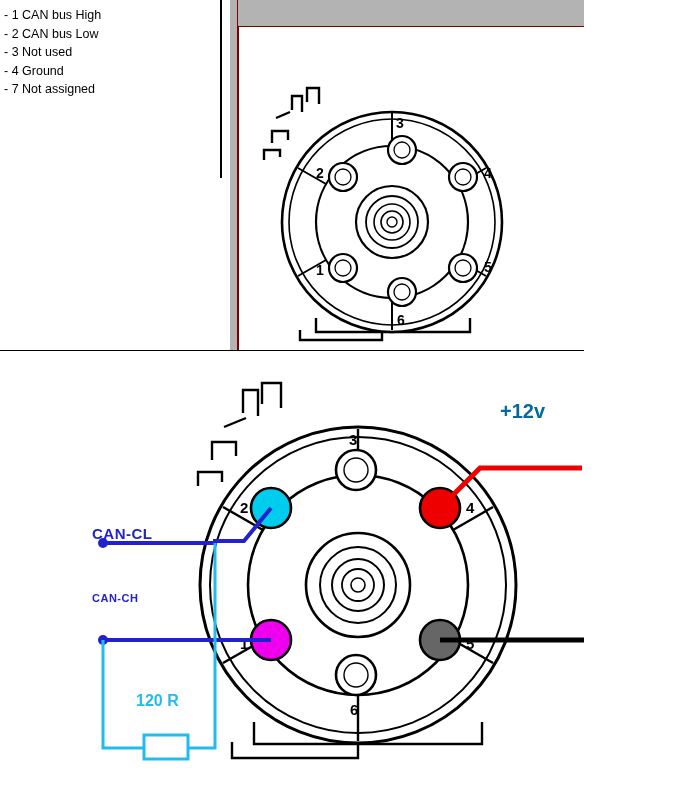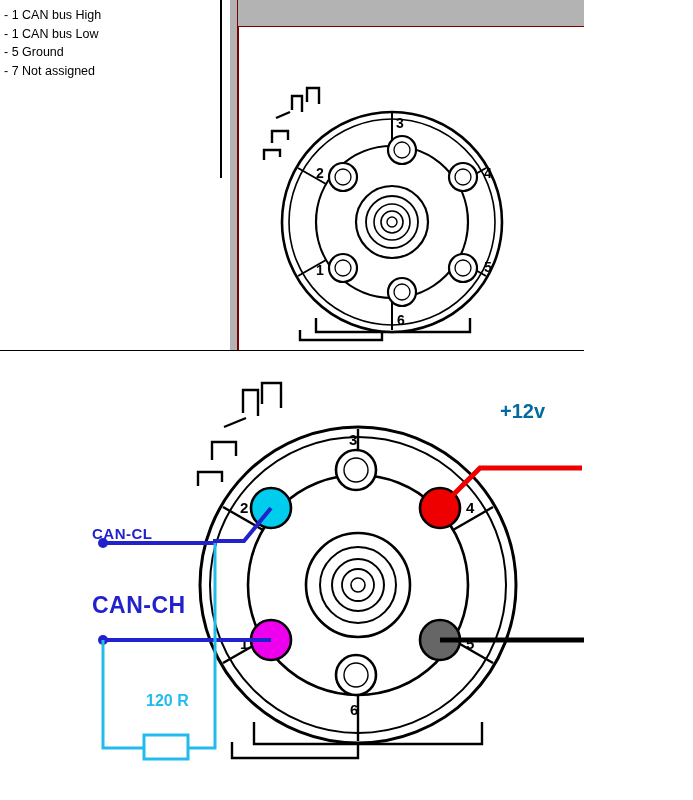--- a/index.html
+++ b/index.html
@@ -110,49 +110,50 @@
   }
   .label-canl {
     color: #2222cc;
     font-size: 15px;
     left: 92px;
     top: 525px;
     letter-spacing: 0.5px;
   }
   .label-canh {
     color: #2222cc;
-    font-size: 23px;
+    font-size: 11px;
     left: 92px;
     top: 592px;
     letter-spacing: 0.5px;
   }
   .label-res {
     color: #22bbee;
     font-size: 16px;
-    left: 146px;
+    left: 136px;
     top: 692px;
   }
   svg { display: block; }
   .svg-layer {
     position: absolute;
     left: 0;
     top: 0;
     pointer-events: none;
   }
 </style>
 </head>
 <body>
 
 <div id="page">
 
   <div class="legend-panel">
     <ul class="legend-list">
       <li>- 1 CAN bus High</li>
-      <li>- 1 CAN bus Low</li>
-      <li>- 5 Ground</li>
+      <li>- 2 CAN bus Low</li>
+      <li>- 3 Not used</li>
+      <li>- 4 Ground</li>
       <li>- 7 Not assigned</li>
     </ul>
   </div>
 
   <div class="top-right-frame">
     <div class="frame-grey-bar"></div>
     <div class="frame-side-grey"></div>
     <div class="frame-right-grey"></div>
     <div class="frame-red-line"></div>
   </div>

